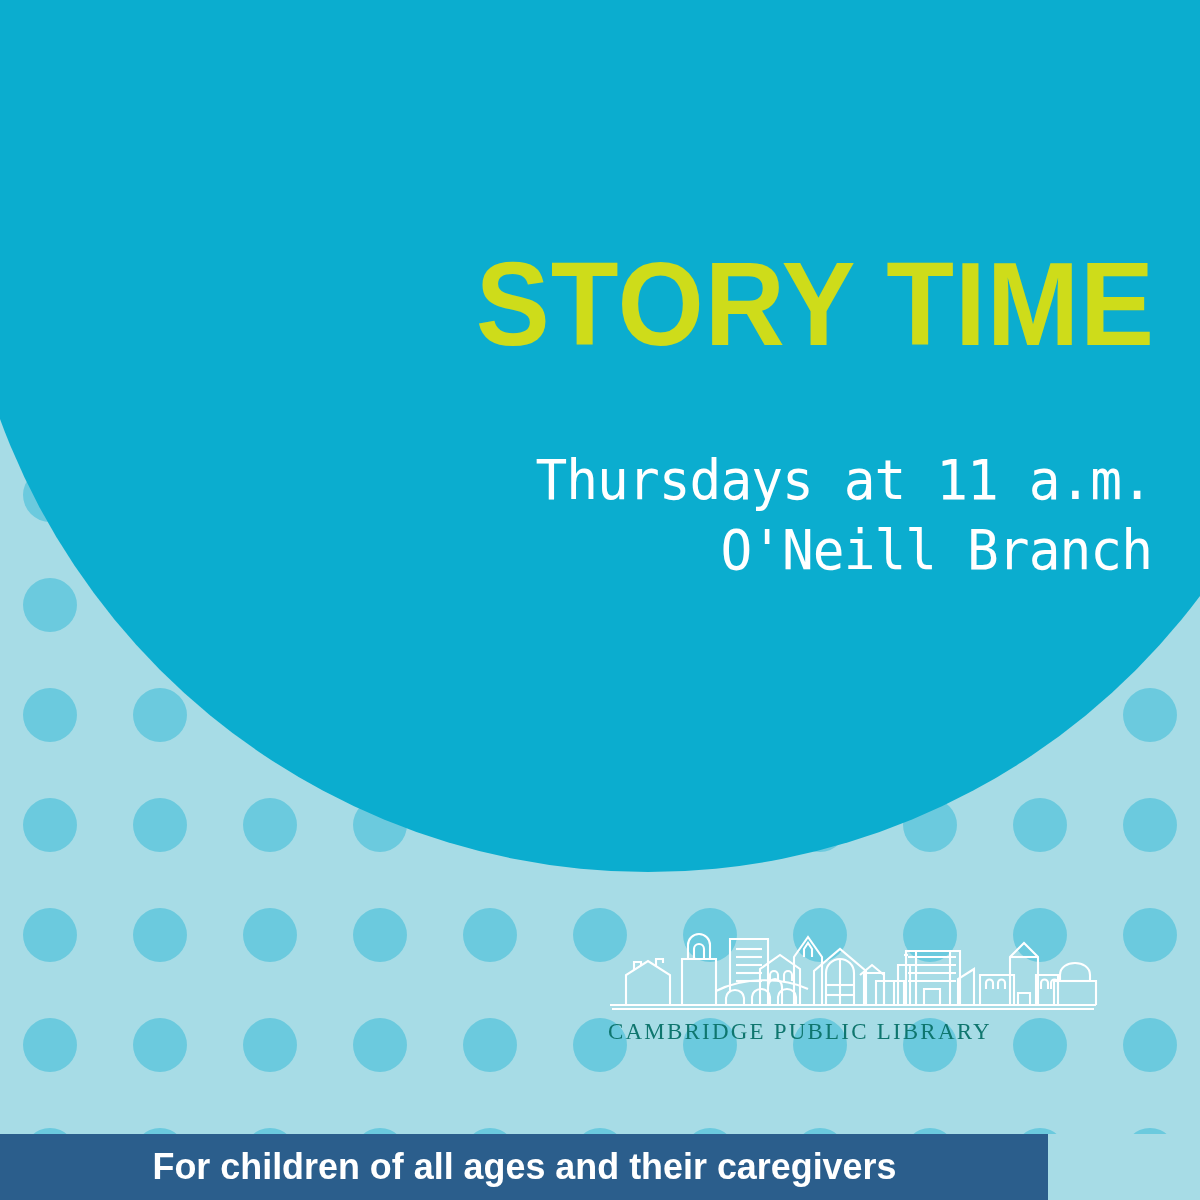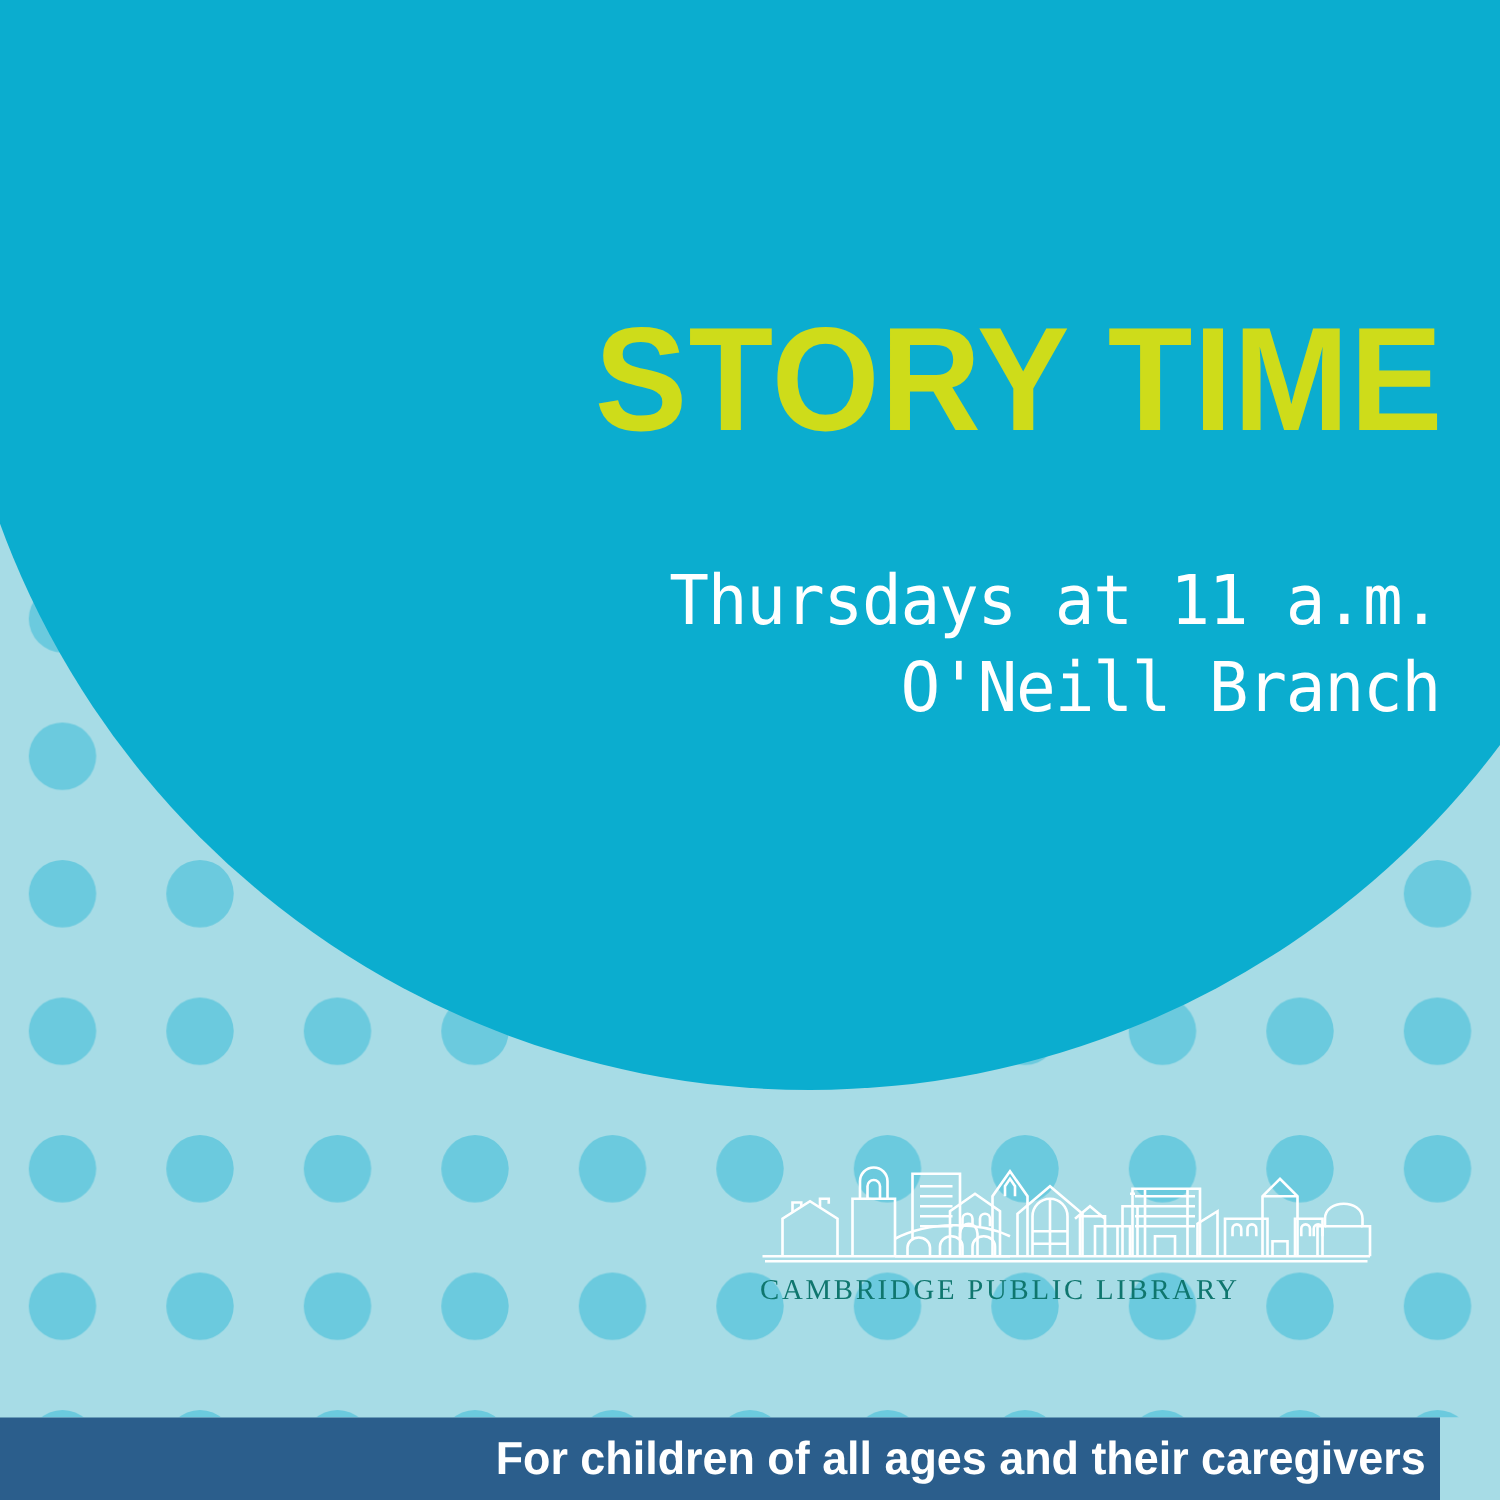--- a/index.html
+++ b/index.html
@@ -105,26 +105,26 @@
     letter-spacing: 2.2px;
     white-space: nowrap;
   }
 
   
   .bottom-banner {
     position: absolute;
     z-index: 6;
     left: 0;
     top: 1134px;
-    width: 1152px;
+    width: 1048px;
     height: 66px;
     background: #2B5E8C;
     display: flex;
     align-items: center;
-    justify-content: flex-end;
+    justify-content: center;
   }
   .banner-text {
     color: #ffffff;
     font-family: "Liberation Sans", sans-serif;
     font-weight: bold;
     font-size: 37px;
     letter-spacing: 0px;
     transform: scaleX(0.97);
     white-space: nowrap;
   }

